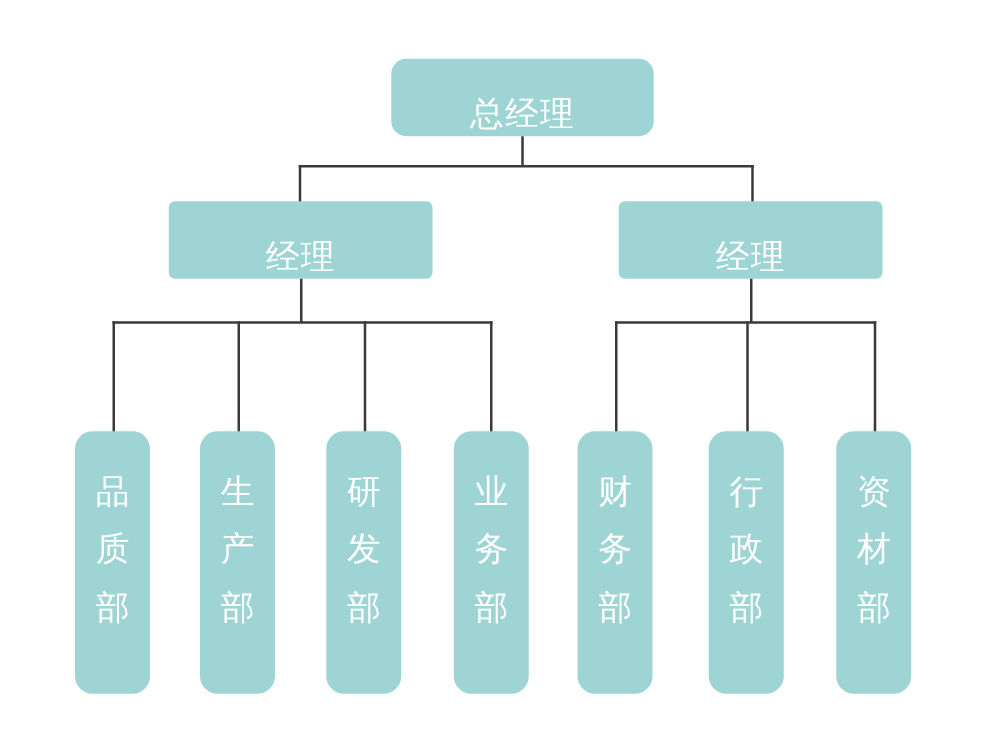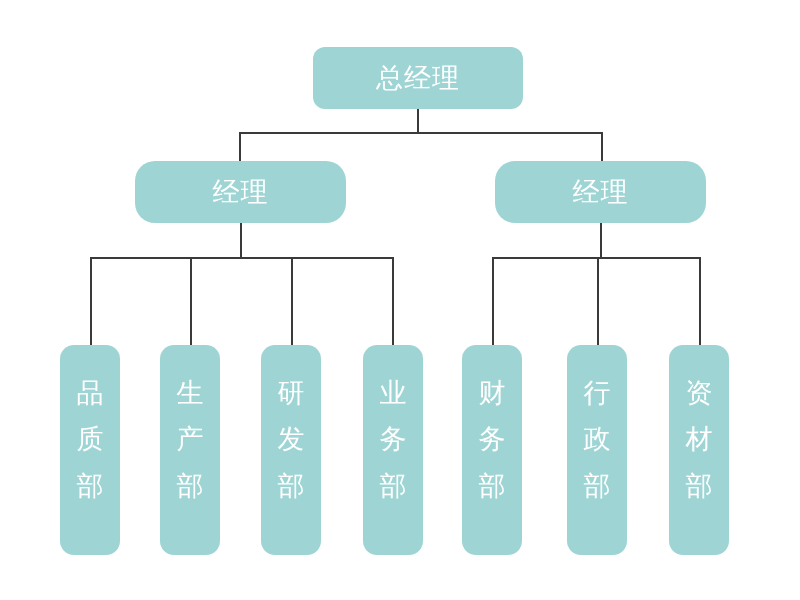--- a/index.html
+++ b/index.html
@@ -28,21 +28,21 @@
   .line-v { width: 2px; }
   .line-h { height: 2px; }
 
   
   .node {
     position: absolute;
     background: #9ed5d4;
     border-radius: 12px;
     color: #ffffff;
     display: flex;
-    align-items: center;
+    align-items: flex-end;
     justify-content: center;
     box-sizing: border-box;
     -webkit-font-smoothing: antialiased;
   }
 
   .node-top {
     left: 313px;
     top: 47px;
     width: 210px;
     height: 62px;
@@ -50,21 +50,21 @@
     letter-spacing: 1px;
     border-radius: 12px;
   }
 
   .node-mid {
     top: 161px;
     width: 211px;
     height: 62px;
     font-size: 27px;
     letter-spacing: 1px;
-    border-radius: 20px;
+    border-radius: 5px;
   }
   .node-mid.mid-left  { left: 135px; }
   .node-mid.mid-right { left: 495px; }
 
   .node-dept {
     top: 345px;
     width: 60px;
     height: 210px;
     border-radius: 14px;
     align-items: flex-start;

